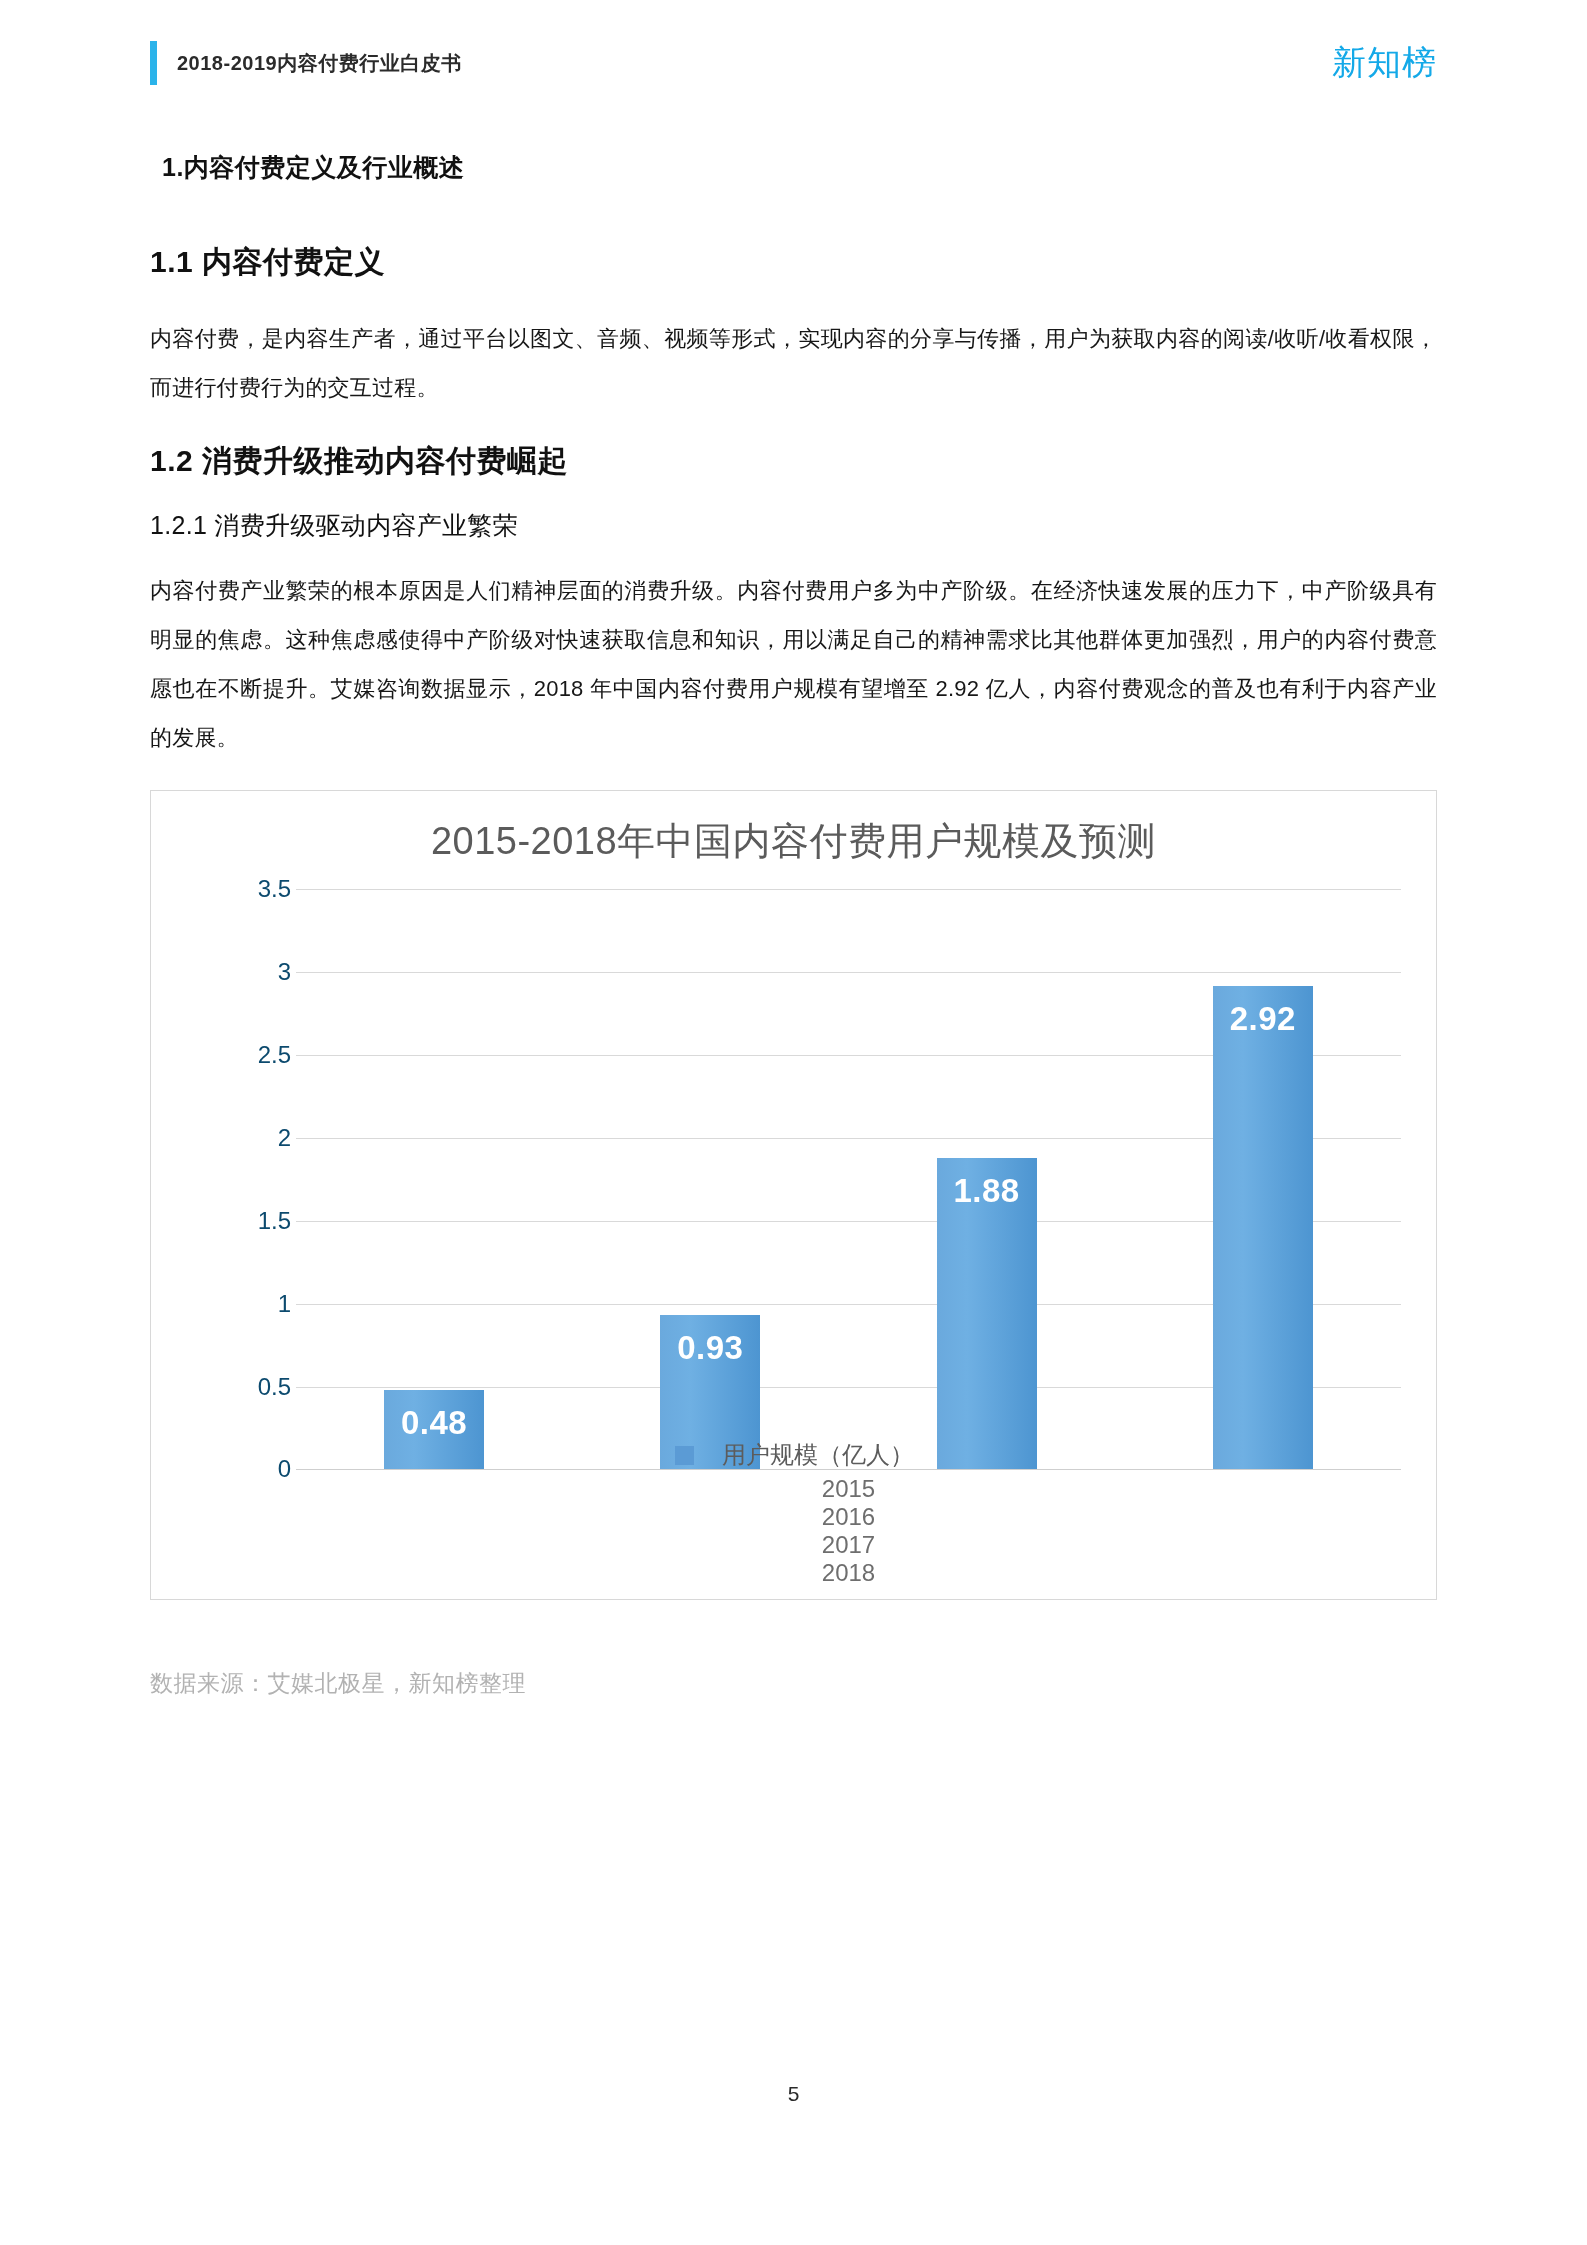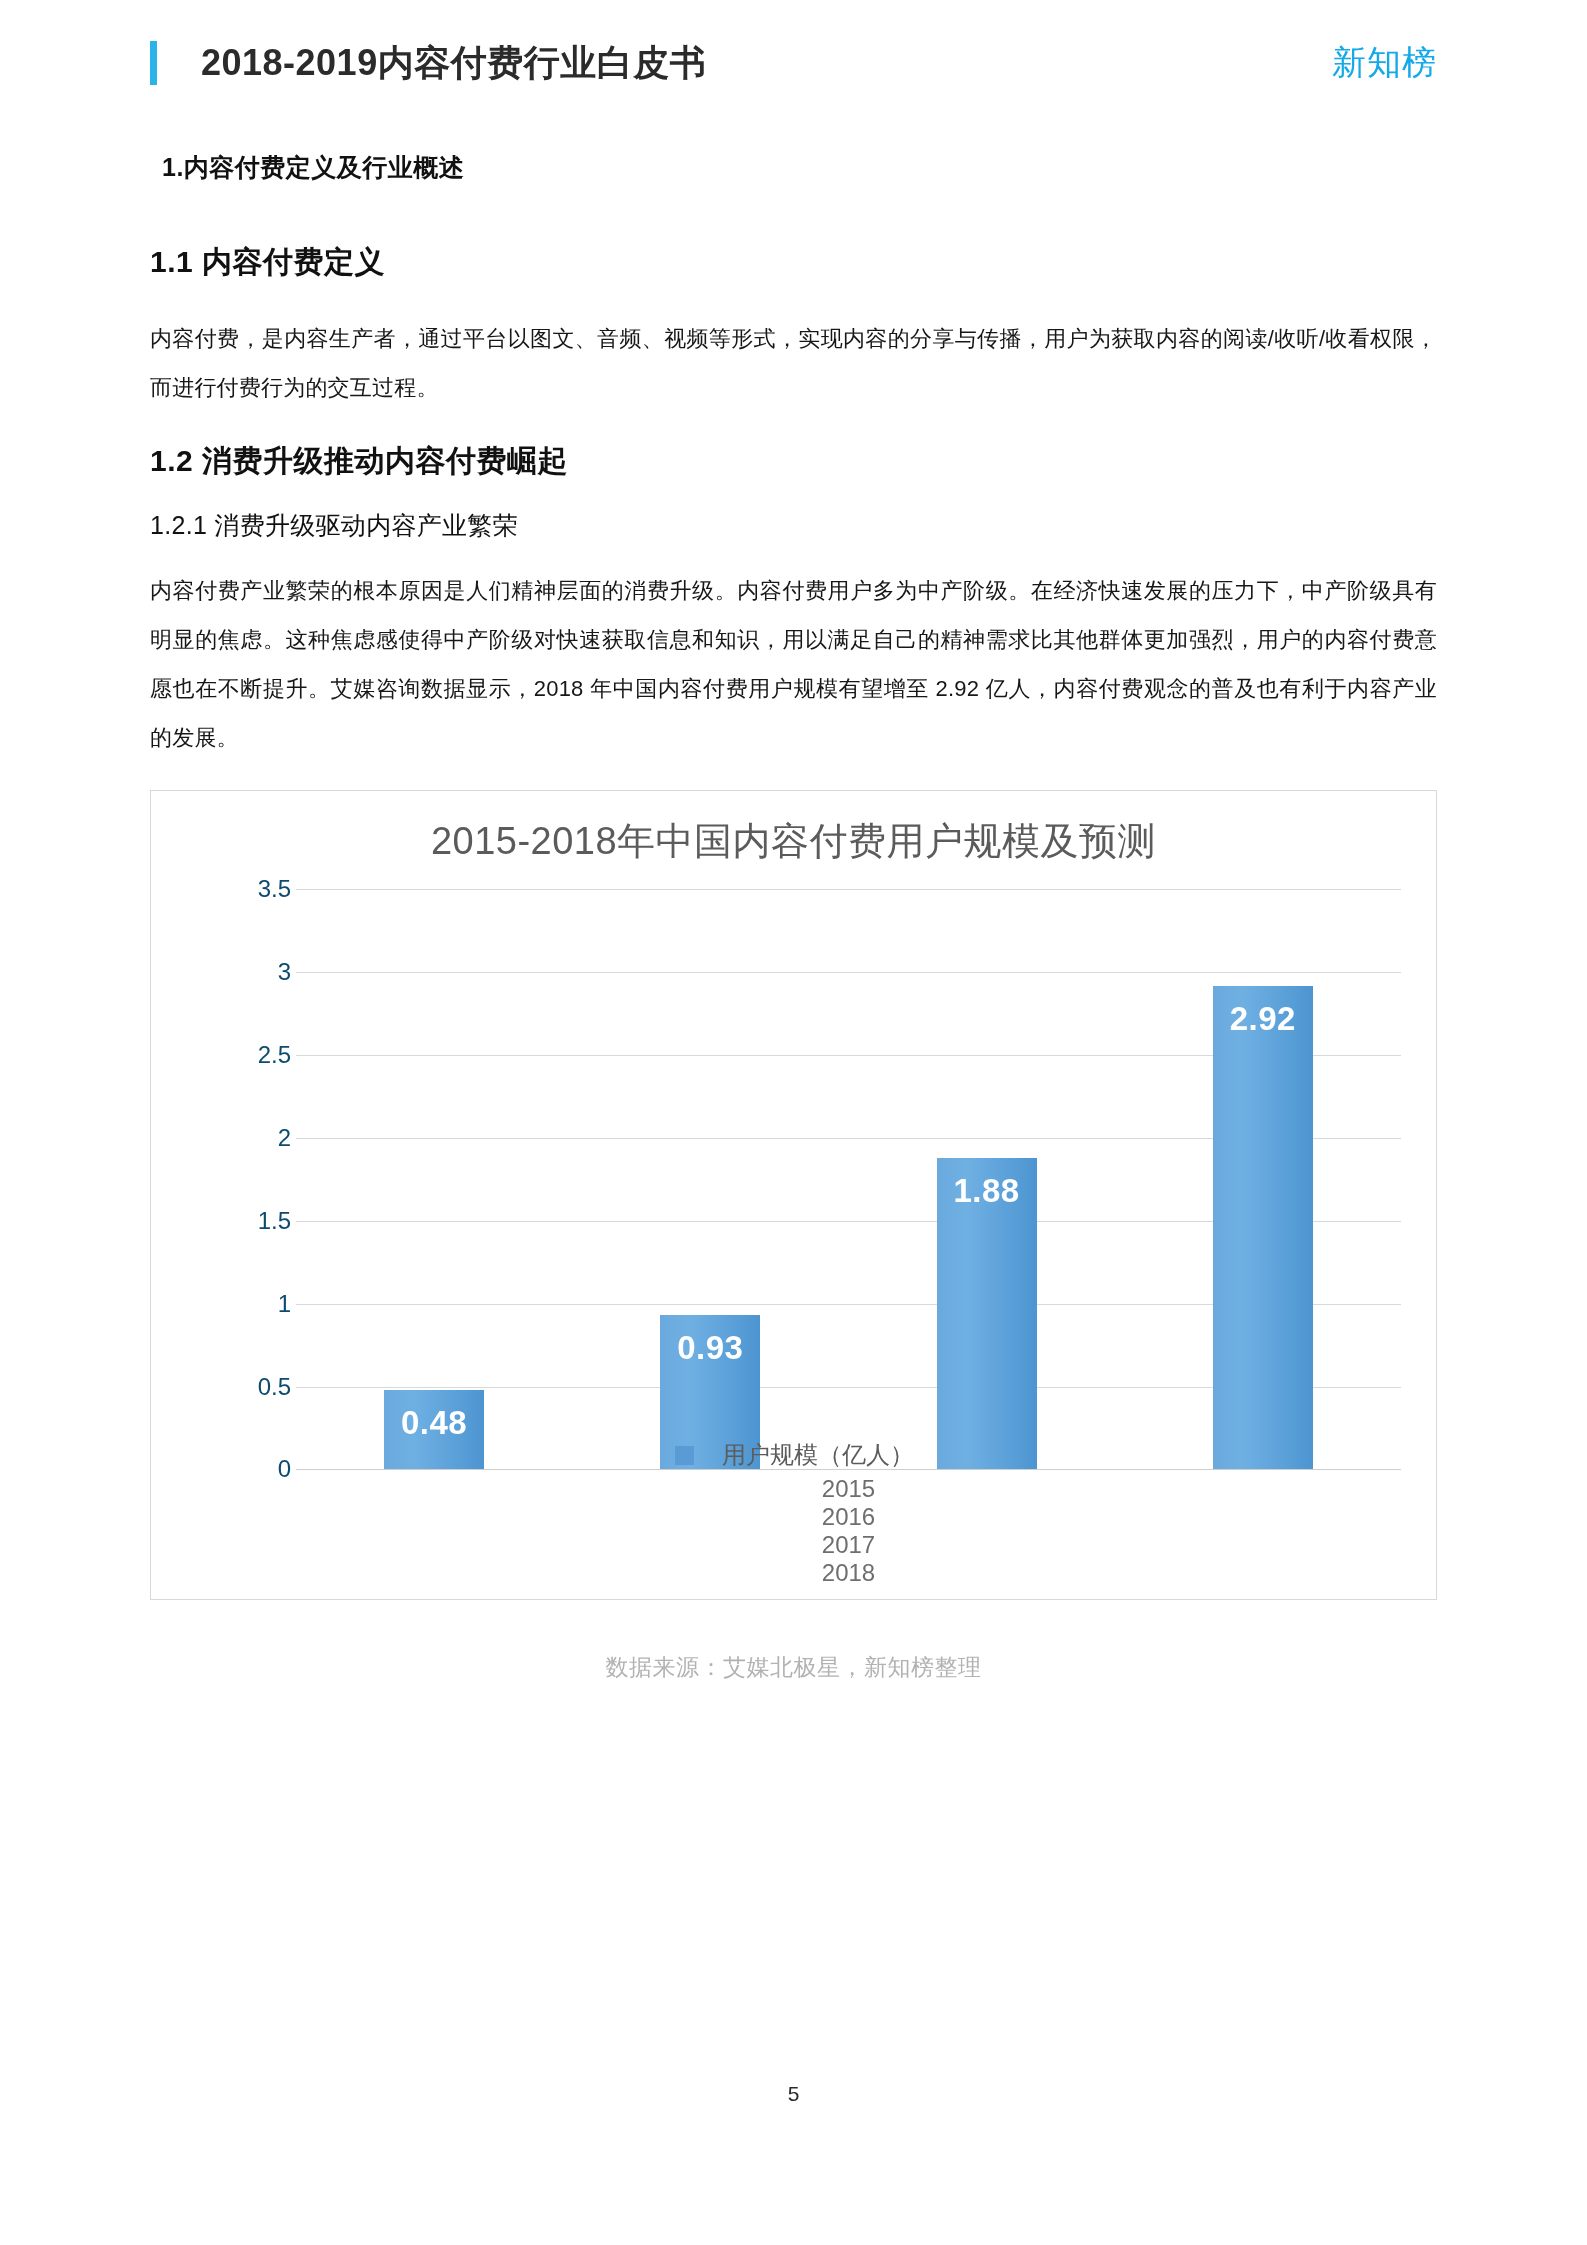--- a/index.html
+++ b/index.html
@@ -37,26 +37,25 @@
     align-items: center;
   }
   .header-accent {
     width: 7px;
     height: 44px;
     background: #2bb3ea;
     margin-right: 20px;
     flex: none;
   }
   .header-title {
-    font-size: 36px;
+    font-size: 20px;
     font-weight: bold;
     color: #2b2b2b;
     letter-spacing: 0.5px;
     white-space: nowrap;
-    margin-left: 24px;
   }
   .brand-logo {
     font-size: 34px;
     font-weight: normal;
     color: #14a9e8;
     letter-spacing: 1px;
     white-space: nowrap;
     font-family: "DejaVu Sans", "Liberation Sans", sans-serif;
   }
 
@@ -248,24 +247,23 @@
     background: #5b9bd5;
     margin-right: 12px;
     display: inline-block;
   }
   .legend-label {
     font-size: 24px;
     color: #5c5c5c;
   }
 
   .chart-caption {
-    text-align: center;
     font-size: 23px;
     color: #b2b2b2;
-    margin-top: 52px;
+    margin-top: 68px;
     letter-spacing: 0.5px;
   }
 
   .page-number {
     position: absolute;
     left: 0;
     width: 1587px;
     top: 2082px;
     text-align: center;
     font-size: 21px;

